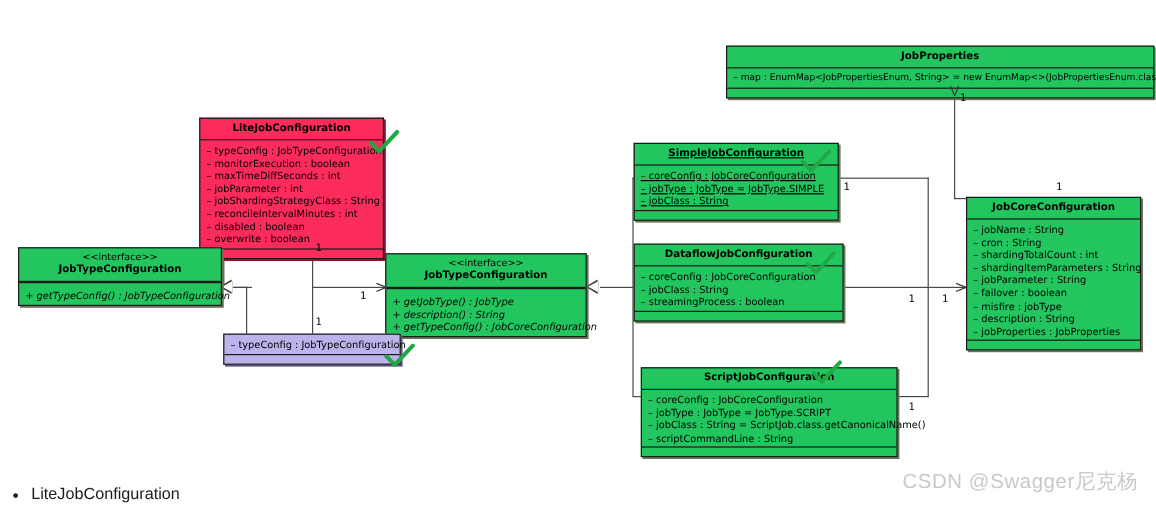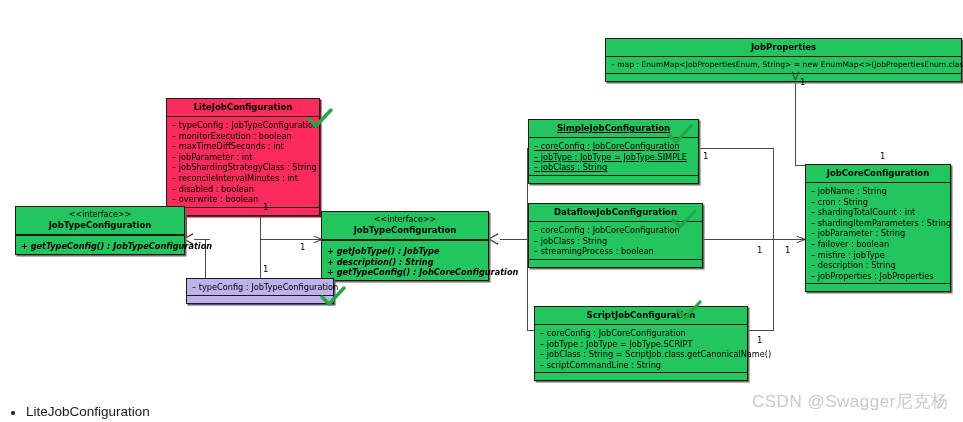--- a/index.html
+++ b/index.html
@@ -33,21 +33,21 @@
   }
   .uml .body{
     padding:3px 4px 2px 5px;
     border-bottom:1.5px solid #1a1a1a;
   }
   .uml .foot{height:7px;}
   .uml .row{
     font-size:8.2px;line-height:10.6px;white-space:nowrap;
   }
   .uml.iface .row{font-style:italic;}
-  .uml.iface .body{border-bottom:none;font-weight:bold;}
+  .uml.iface .body{border-bottom:none;}
   .uml.iface .hdrline{border-top:1.5px solid #1a1a1a;height:2px;}
 
   
   .uml.pink{background:#fb2c5c;box-shadow:1.5px 1.5px 0 #7a1830;}
   .uml.pink .hdr{border-bottom-color:#1a1a1a;}
   .uml.violet{background:#bdb2ea;box-shadow:1.5px 1.5px 0 #5d5680;}
 
   
   .ln{position:absolute;background:#4a4a4a;z-index:2;}
   .lnh{height:1.3px;}

